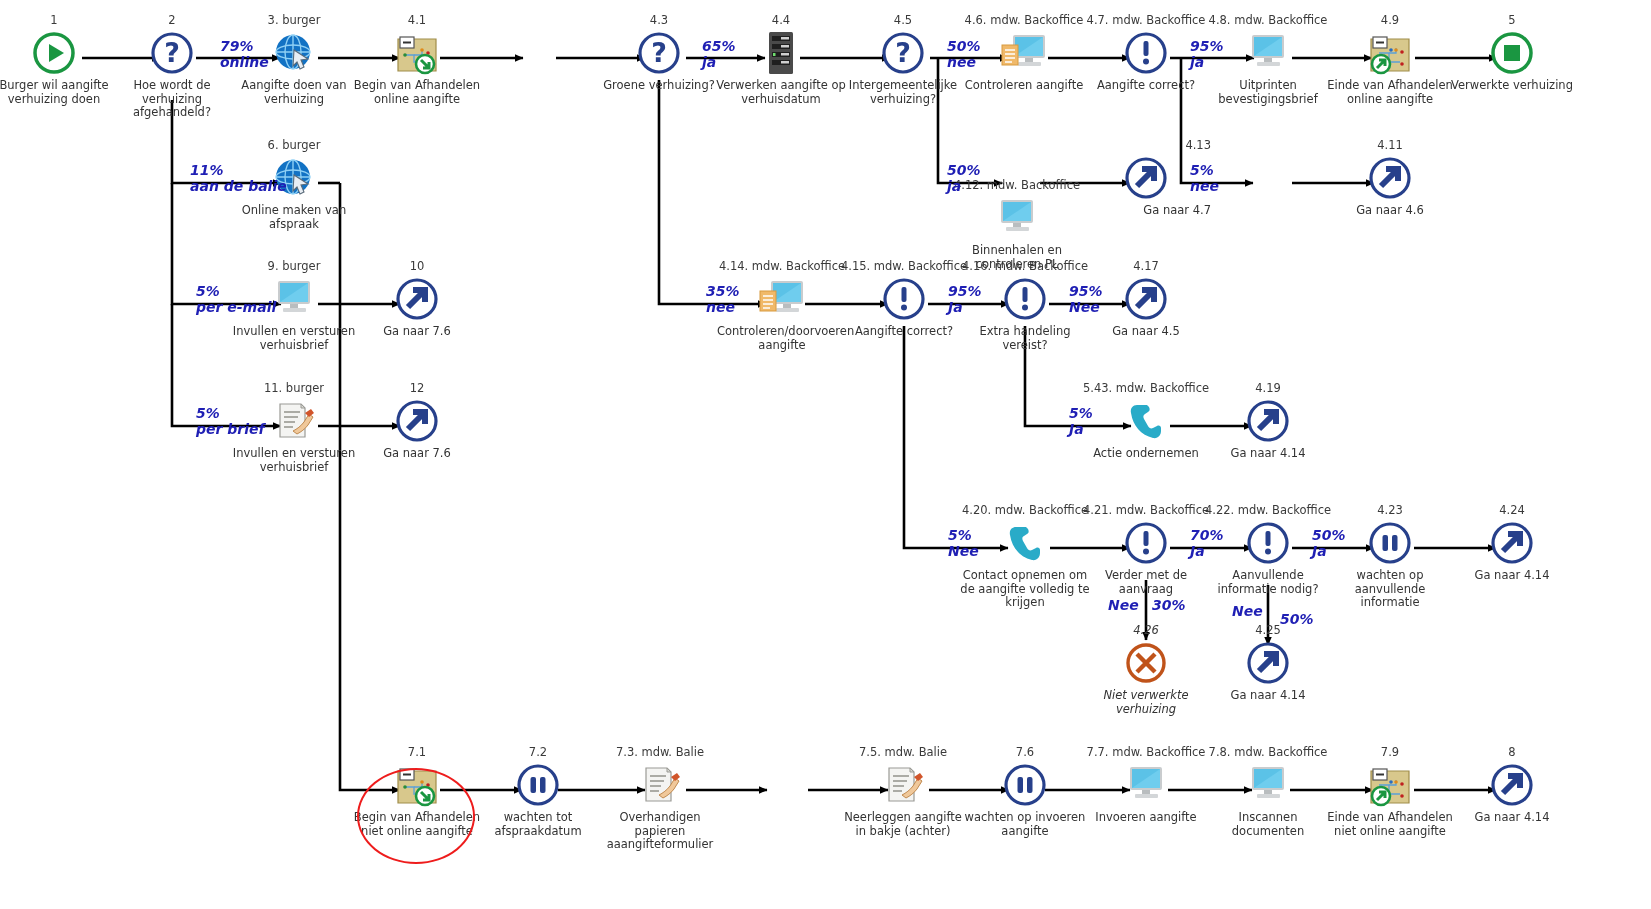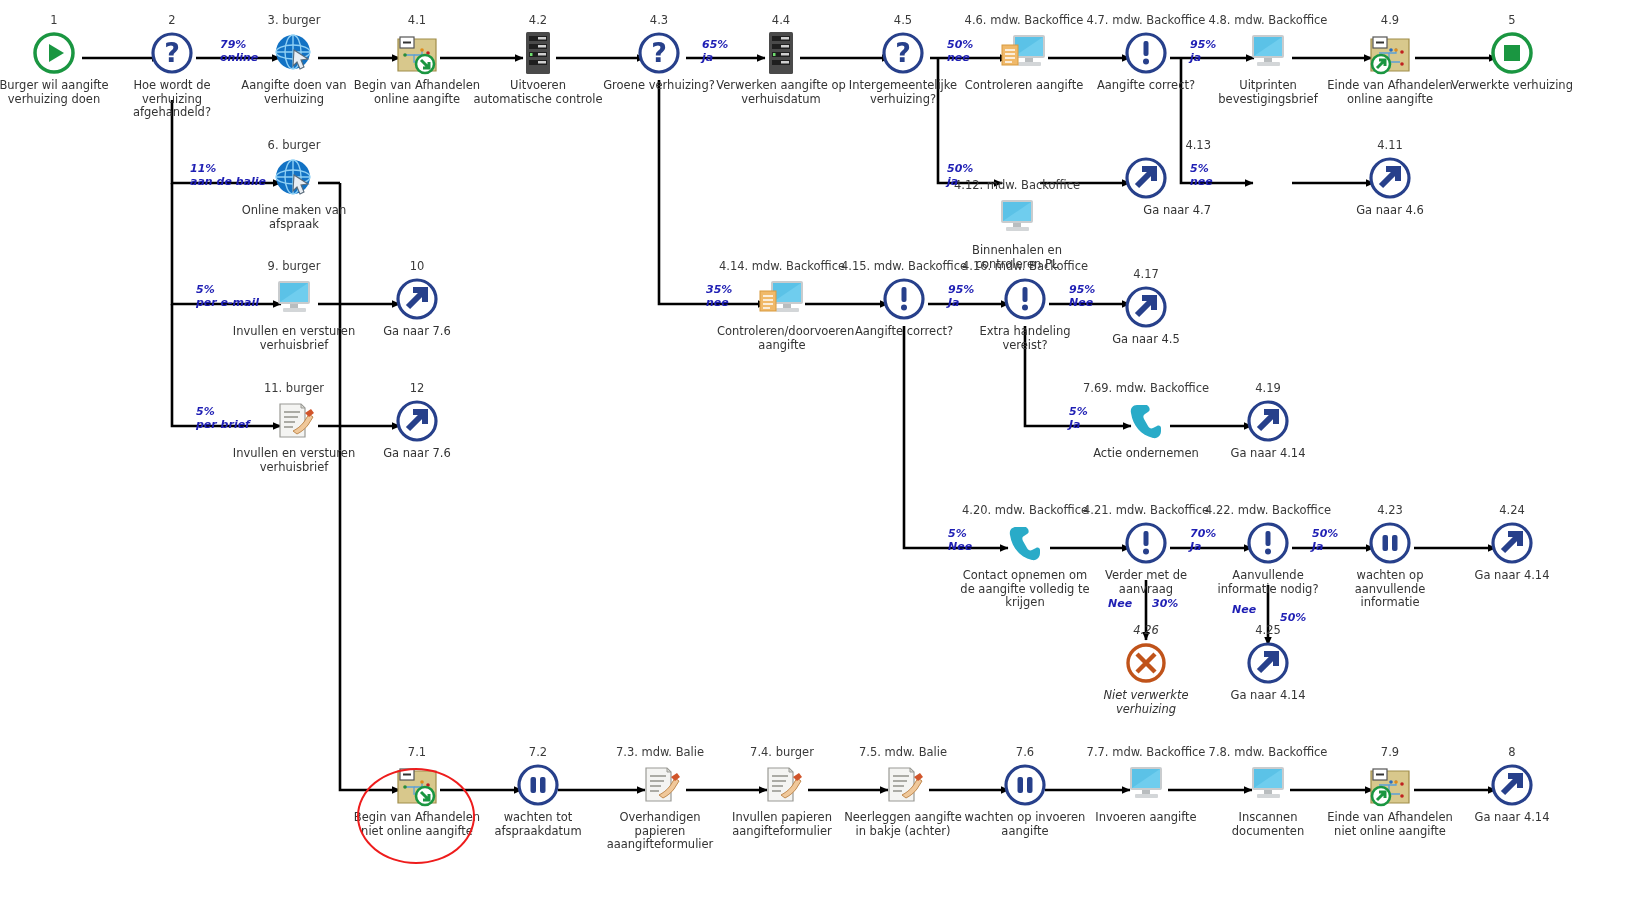--- a/index.html
+++ b/index.html
@@ -42,21 +42,21 @@
     justify-content: center;
   }
   .node .cap {
     font-size: 11.5px;
     color: #333333;
     line-height: 13.5px;
     margin-top: 3px;
   }
   .edge-label {
     position: absolute;
-    font-size: 11px;
+    font-size: 14px;
     font-weight: bold;
     font-style: italic;
     color: #1f1fb4;
     white-space: nowrap;
     z-index: 6;
   }
   svg.icon { display: block; overflow: visible; }
   .redcircle {
     position: absolute;
     border: 2px solid #ee1c1c;
@@ -205,42 +205,20 @@
         <circle cx="30" cy="19" r="1.8" fill="#e08a1a"></circle>
         <circle cx="36" cy="22" r="1.8" fill="#c02020"></circle>
         <circle cx="36" cy="35" r="1.8" fill="#c02020"></circle>
         <circle cx="33" cy="33" r="9" fill="#fff" stroke="#1a9641" stroke-width="2.6"></circle>
         <path d="M29,29 L37,37 M37,31 L37,37 L31,37" stroke="#1a9641" stroke-width="3" fill="none"></path>
       </svg>
     </div>
     <div class="cap">Begin van Afhandelen online aangifte</div>
   </div>
 
-  <div class="node" style="left:538px;top:14px;">
-    <div class="num">4.2</div>
-    <div class="glyph">
-      <svg class="icon" width="34" height="46" viewBox="0 0 34 46">
-        <rect x="5" y="2" width="24" height="42" rx="1.5" fill="#4a4a4a"></rect>
-        <g fill="#1f1f1f">
-          <rect x="8" y="6" width="18" height="5"></rect>
-          <rect x="8" y="14" width="18" height="5"></rect>
-          <rect x="8" y="22" width="18" height="5"></rect>
-          <rect x="8" y="30" width="18" height="5"></rect>
-        </g>
-        <g fill="#cfcfcf">
-          <rect x="17" y="7" width="8" height="2.5"></rect>
-          <rect x="17" y="15" width="8" height="2.5"></rect>
-          <rect x="17" y="23" width="8" height="2.5"></rect>
-          <rect x="17" y="31" width="8" height="2.5"></rect>
-        </g>
-        <rect x="9" y="23" width="2.5" height="3" fill="#6fe06f"></rect>
-      </svg>
-    </div>
-    <div class="cap">Uitvoeren automatische controle</div>
-  </div>
 
   <div class="node" style="left:659px;top:14px;">
     <div class="num">4.3</div>
     <div class="glyph">
       <svg class="icon" width="44" height="44" viewBox="0 0 44 44">
         <circle cx="22" cy="22" r="19" fill="#fff" stroke="#27408b" stroke-width="3.2"></circle>
         <text x="22" y="31" font-size="27" font-weight="bold" fill="#27408b" text-anchor="middle" font-family="DejaVu Sans">?</text>
       </svg>
     </div>
     <div class="cap">Groene verhuizing?</div>
@@ -477,21 +455,21 @@
     <div class="glyph">
       <svg class="icon" width="44" height="44" viewBox="0 0 44 44">
         <circle cx="22" cy="22" r="19" fill="#fff" stroke="#27408b" stroke-width="3.2"></circle>
         <rect x="19.5" y="10" width="5" height="15" rx="2" fill="#27408b"></rect>
         <circle cx="22" cy="30.5" r="3" fill="#27408b"></circle>
       </svg>
     </div>
     <div class="cap">Extra handeling vereist?</div>
   </div>
 
-  <div class="node" style="left:1146px;top:268px;text-align:center;">
+  <div class="node" style="left:1146px;top:260px;text-align:center;">
     <div class="num">4.17</div>
     <div class="glyph">
       <svg class="icon" width="44" height="44" viewBox="0 0 44 44">
         <circle cx="22" cy="22" r="19" fill="#fff" stroke="#27408b" stroke-width="3.2"></circle>
         <path d="M13,30 L29,14 M18,13 L30,13 L30,25" stroke="#27408b" stroke-width="6" fill="none"></path>
       </svg>
     </div>
     <div class="cap">Ga naar 4.5</div>
   </div>
 
@@ -519,21 +497,21 @@
     <div class="glyph">
       <svg class="icon" width="44" height="44" viewBox="0 0 44 44">
         <circle cx="22" cy="22" r="19" fill="#fff" stroke="#27408b" stroke-width="3.2"></circle>
         <path d="M13,30 L29,14 M18,13 L30,13 L30,25" stroke="#27408b" stroke-width="6" fill="none"></path>
       </svg>
     </div>
     <div class="cap">Ga naar 7.6</div>
   </div>
 
   <div class="node" style="left:1146px;top:382px;">
-    <div class="num">7.69. mdw. Backoffice</div>
+    <div class="num">5.43. mdw. Backoffice</div>
     <div class="glyph">
       <svg class="icon" width="44" height="44" viewBox="0 0 44 44">
         <path d="M13,6 C9,6 6,9 7,14 C9,27 17,36 29,39 C34,40 37,36 37,32 L37,29 C37,27 35,26 33,27 L29,29 C27,30 25,29 24,27 L20,20 C19,18 19,16 21,15 L24,13 C26,12 26,10 25,8 L23,6 z" fill="#29abc8"></path>
       </svg>
     </div>
     <div class="cap">Actie ondernemen</div>
   </div>
 
   <div class="node" style="left:1268px;top:382px;">
     <div class="num">4.19</div>
@@ -671,38 +649,20 @@
             <line x1="13" y1="23" x2="24" y2="23"></line>
             <line x1="13" y1="28" x2="22" y2="28"></line>
           </g>
         <path d="M22,32 C26,30 30,27 33,23 L38,15 L42,18 L37,26 C34,30 30,33 26,35 z" fill="#f0c89a" stroke="#c08a50" stroke-width="1"></path>
         <path d="M34,14 L40,10 L43,14 L38,18 z" fill="#d1552b"></path>
       </svg>
     </div>
     <div class="cap">Overhandigen papieren aaangifteformulier</div>
   </div>
 
-  <div class="node" style="left:782px;top:746px;">
-    <div class="num">7.4. burger</div>
-    <div class="glyph">
-      <svg class="icon" width="46" height="44" viewBox="0 0 46 44">
-        <path d="M9,5 L30,5 L34,9 L34,38 L9,38 z" fill="#f4f4f2" stroke="#9a9a95" stroke-width="1.2"></path>
-        <path d="M30,5 L30,9 L34,9 z" fill="#d8d8d2" stroke="#9a9a95" stroke-width="1"></path>
-        <g stroke="#8b8b85" stroke-width="1.4">
-            <line x1="13" y1="13" x2="29" y2="13"></line>
-            <line x1="13" y1="18" x2="27" y2="18"></line>
-            <line x1="13" y1="23" x2="24" y2="23"></line>
-            <line x1="13" y1="28" x2="22" y2="28"></line>
-          </g>
-        <path d="M22,32 C26,30 30,27 33,23 L38,15 L42,18 L37,26 C34,30 30,33 26,35 z" fill="#f0c89a" stroke="#c08a50" stroke-width="1"></path>
-        <path d="M34,14 L40,10 L43,14 L38,18 z" fill="#d1552b"></path>
-      </svg>
-    </div>
-    <div class="cap">Invullen papieren aangifteformulier</div>
-  </div>
 
   <div class="node" style="left:903px;top:746px;">
     <div class="num">7.5. mdw. Balie</div>
     <div class="glyph">
       <svg class="icon" width="46" height="44" viewBox="0 0 46 44">
         <path d="M9,5 L30,5 L34,9 L34,38 L9,38 z" fill="#f4f4f2" stroke="#9a9a95" stroke-width="1.2"></path>
         <path d="M30,5 L30,9 L34,9 z" fill="#d8d8d2" stroke="#9a9a95" stroke-width="1"></path>
         <g stroke="#8b8b85" stroke-width="1.4">
             <line x1="13" y1="13" x2="29" y2="13"></line>
             <line x1="13" y1="18" x2="27" y2="18"></line>

